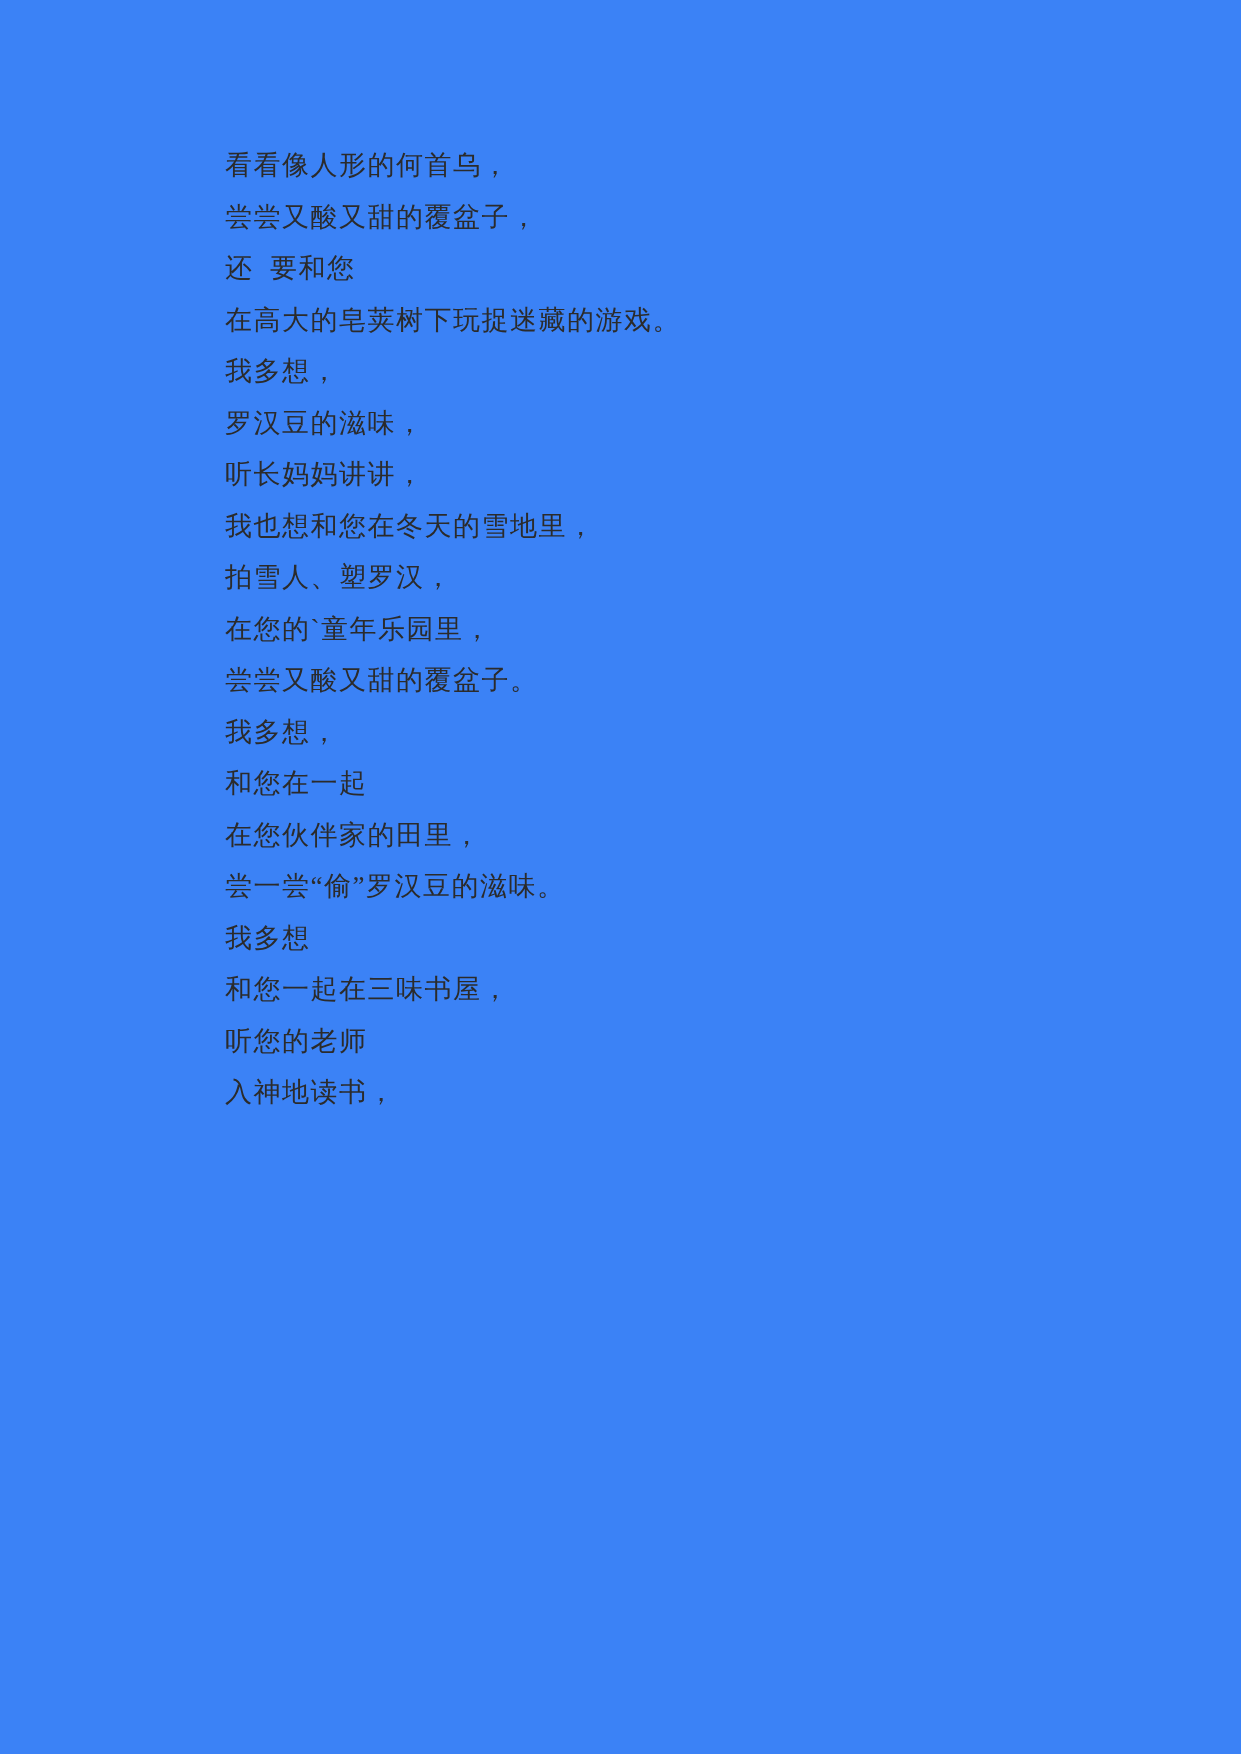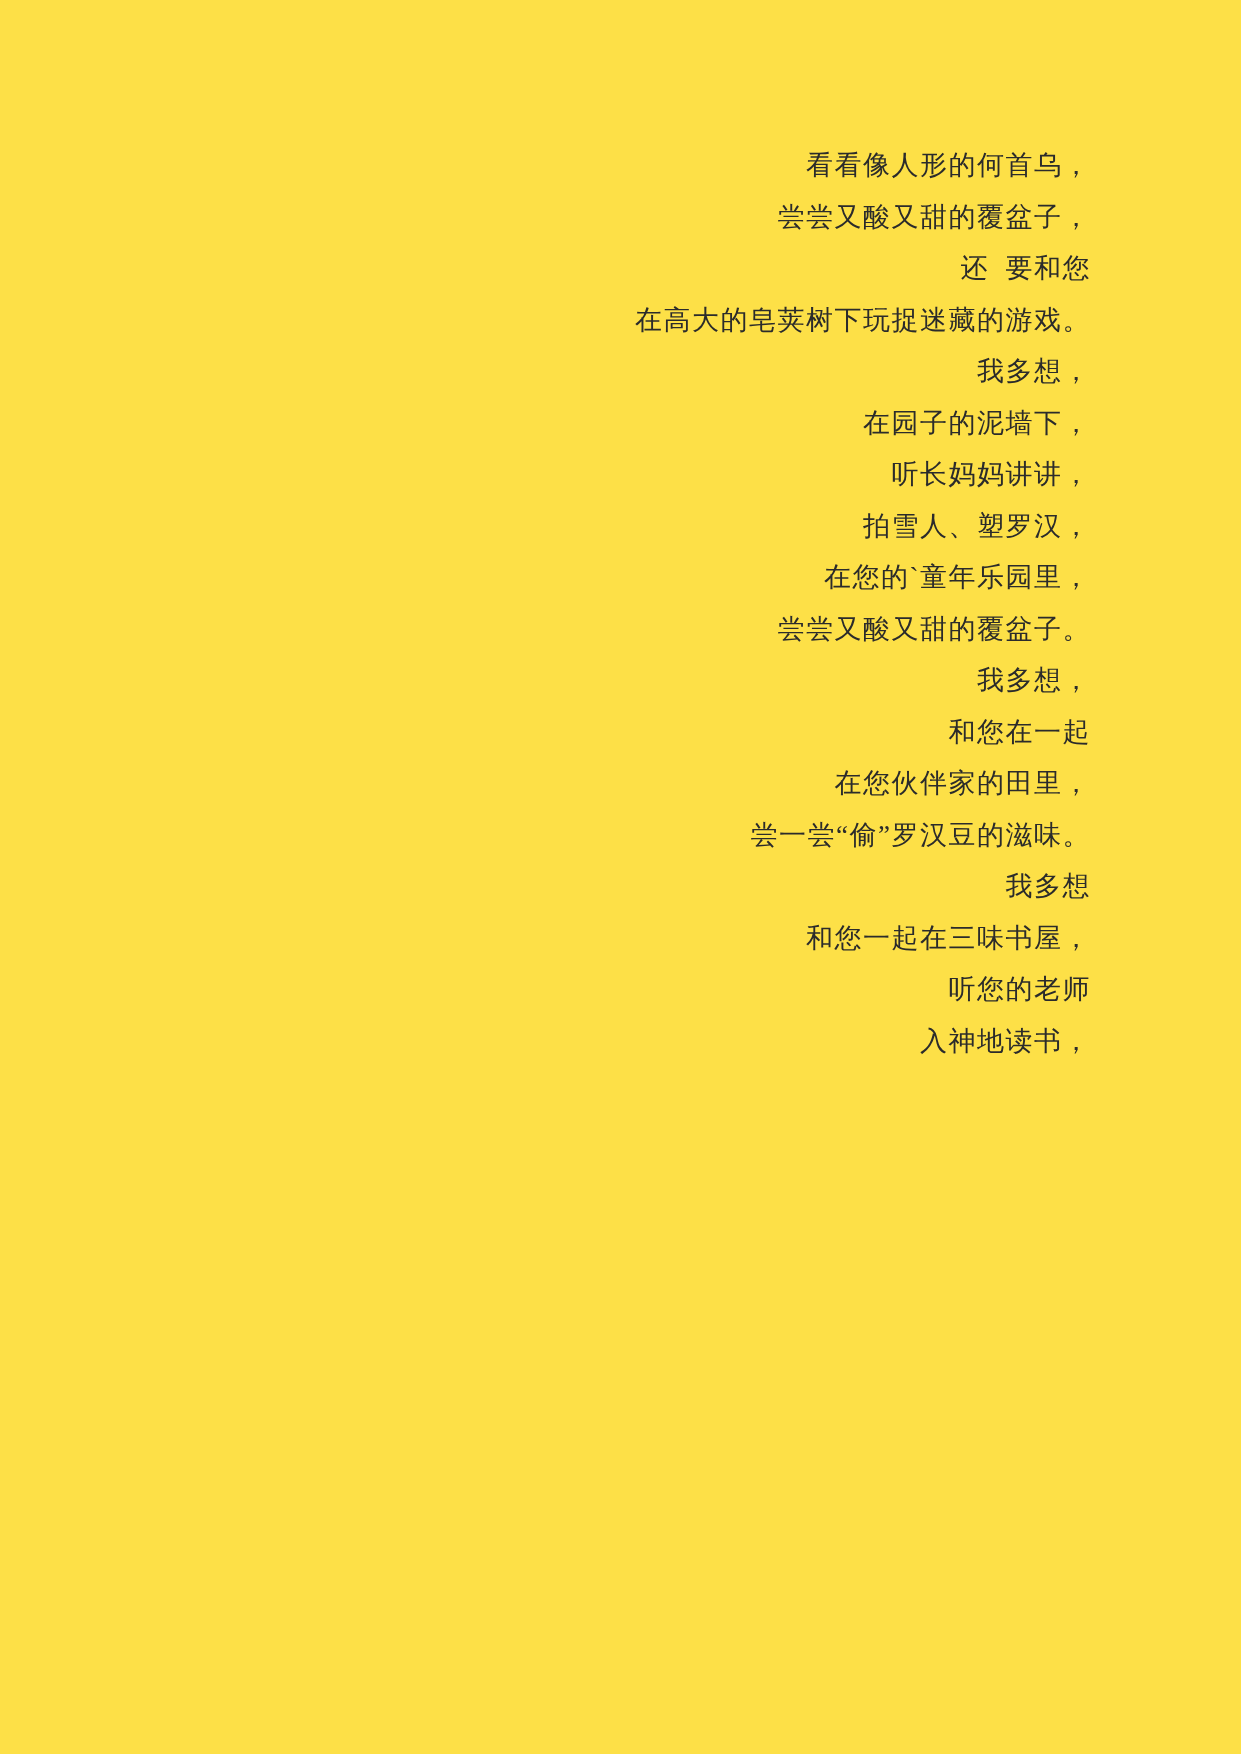--- a/index.html
+++ b/index.html
@@ -13,22 +13,21 @@
     height: 1754px;
     font-family: "Liberation Serif", "DejaVu Serif", serif;
     color: #1a1a1a;
     overflow: hidden;
   }
   .page {
     box-sizing: border-box;
     width: 1241px;
     height: 1754px;
     padding: 140px 150px 100px 225px;
-    background: #fde047;
-    text-align: right;
+    background: #3b82f6;
   }
   .poem {
     display: block;
   }
   .poem-line {
     font-size: 27px;
     line-height: 51.5px;
     letter-spacing: 1.5px;
     white-space: pre;
     color: #2b2b2b;
@@ -38,22 +37,23 @@
 </head>
 <body>
 
 <div class="page">
   <div class="poem">
     <div class="poem-line">看看像人形的何首乌，</div>
     <div class="poem-line">尝尝又酸又甜的覆盆子，</div>
     <div class="poem-line">还  要和您</div>
     <div class="poem-line">在高大的皂荚树下玩捉迷藏的游戏。</div>
     <div class="poem-line">我多想，</div>
-    <div class="poem-line">在园子的泥墙下，</div>
+    <div class="poem-line">罗汉豆的滋味，</div>
     <div class="poem-line">听长妈妈讲讲，</div>
+    <div class="poem-line">我也想和您在冬天的雪地里，</div>
     <div class="poem-line">拍雪人、塑罗汉，</div>
     <div class="poem-line">在您的`童年乐园里，</div>
     <div class="poem-line">尝尝又酸又甜的覆盆子。</div>
     <div class="poem-line">我多想，</div>
     <div class="poem-line">和您在一起</div>
     <div class="poem-line">在您伙伴家的田里，</div>
     <div class="poem-line">尝一尝“偷”罗汉豆的滋味。</div>
     <div class="poem-line">我多想</div>
     <div class="poem-line">和您一起在三味书屋，</div>
     <div class="poem-line">听您的老师</div>

